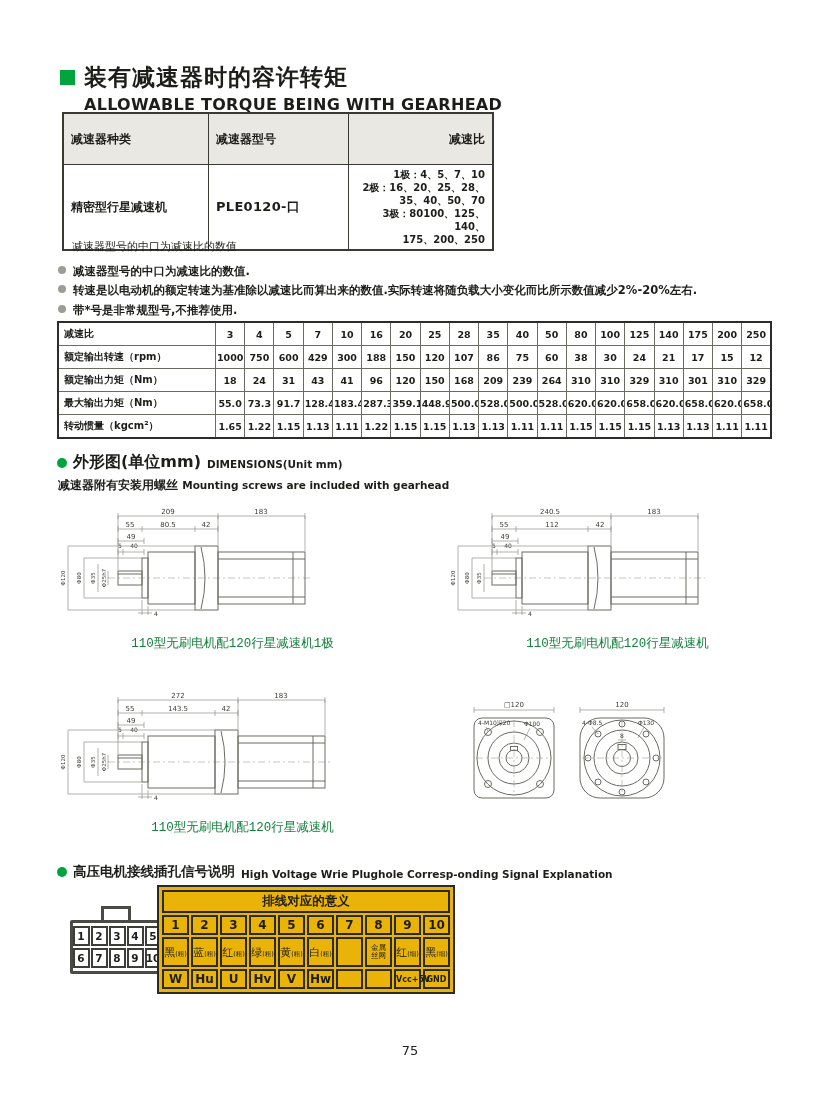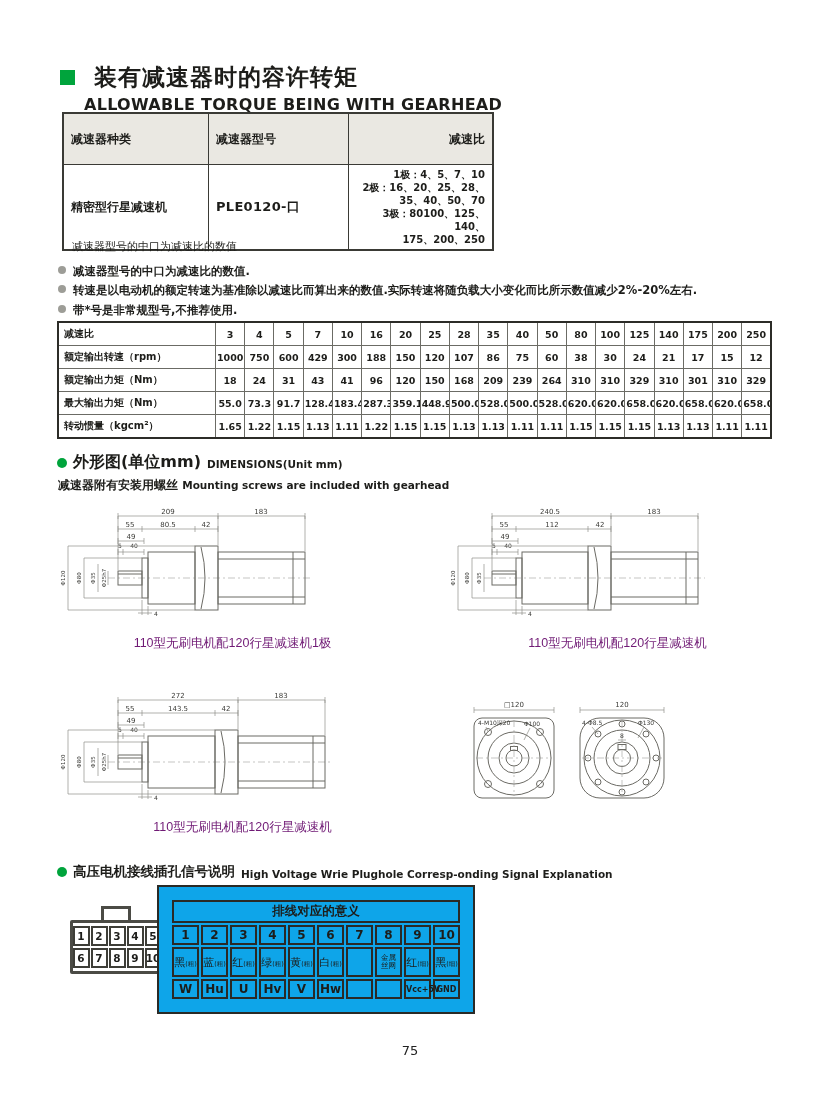--- a/index.html
+++ b/index.html
@@ -1,21 +1,21 @@
 <!DOCTYPE html>
 <html><head>
 <meta charset="utf-8">
 <style>
   html,body{margin:0;padding:0;background:#ffffff;}
   .page{position:relative;width:820px;height:1101px;background:#fff;overflow:hidden;
         font-family:"DejaVu Sans","Liberation Sans",sans-serif;color:#1d1d1a;}
 
   
   .title-block{position:absolute;left:60px;top:62px;}
-  .title-row{display:flex;align-items:center;gap:19px;}
+  .title-row{display:flex;align-items:center;gap:9px;}
   .green-sq{width:15px;height:15px;background:#00a43c;flex:none;}
   .title-zh{font-size:23px;font-weight:bold;letter-spacing:1px;}
   .title-en{margin-left:24px;margin-top:2px;font-size:16px;font-weight:bold;letter-spacing:.3px;}
 
   
   .table1{position:absolute;left:62px;top:112px;width:384px;border-collapse:collapse;
           border:2px solid #3a3a35;table-layout:fixed;}
   .table1 th,.table1 td{border:1px solid #3a3a35;vertical-align:middle;padding:3px 7px;}
   .table1 thead th{background:#eae8e2;height:44px;font-size:12px;font-weight:bold;text-align:left;}
   .table1 thead th.r{text-align:right;}
@@ -50,34 +50,34 @@
   
   .dwg-block{position:absolute;}
   .dwg line,.dwg rect,.dwg path,.dwg circle{stroke:#6b6a64;stroke-width:1;fill:none;}
   .dwg .dim{stroke:#90908a;stroke-width:0.7;}
   .dwg .cl{stroke:#a0a09a;stroke-width:0.6;stroke-dasharray:7 3 2 3;}
   .dwg text{font-size:7px;fill:#3a3a36;stroke:none;text-anchor:middle;
             font-family:"DejaVu Sans",sans-serif;font-weight:normal;}
   .dwg text.v{font-size:5.5px;}
   .dwg text.s{font-size:6px;}
   .dwg text.l{text-anchor:start;font-size:6px;}
-  .caption{text-align:center;font-size:12.5px;margin-top:9px;color:#701a75;
-           font-family:Liberation Sans, sans-serif;}
+  .caption{text-align:center;font-size:12.5px;margin-top:9px;color:#15803d;
+           font-family:Liberation Mono, monospace;}
 
   
   .plug{position:absolute;left:70px;top:906px;width:92px;}
   .plug-latch{width:24px;height:11px;border:3px solid #4b4b45;border-bottom:none;margin:0 auto;}
   .plug-body{width:84px;border:3px solid #4b4b45;border-radius:2px;background:#fff;
              padding:3px 2px;display:flex;flex-direction:column;gap:2px;align-items:center;}
   .plug-row{display:flex;gap:1px;justify-content:center;}
   .pin{width:13px;height:16px;border:2px solid #3e3e38;display:flex;align-items:center;
        justify-content:center;font-size:10.5px;font-weight:bold;}
 
   
-  .conn-wrap{position:absolute;left:157px;top:885px;width:292px;border:2px solid #2a2a26;padding:11px;background:#0ea5e9;}
+  .conn-wrap{position:absolute;left:157px;top:885px;width:292px;border:2px solid #2a2a26;padding:1px;background:#eab308;}
   .conn{width:100%;border-collapse:separate;border-spacing:2px;table-layout:fixed;}
   .conn td{border:2px solid #2a2a26;text-align:center;vertical-align:middle;padding:0;}
   .conn .title-cell{border:2px solid #2a2a26;font-size:12.5px;font-weight:bold;height:19px;}
   .conn .num{height:16px;font-size:12px;font-weight:bold;}
   .conn .col{height:26px;font-size:11px;}
   .conn .col .sub{font-size:6.5px;}
   .conn .col.mesh{font-size:7.5px;line-height:1.1;word-break:break-all;}
   .conn .col.mesh .inner{display:block;width:17px;margin:0 auto;}
   .conn .sig{height:16px;font-size:12px;font-weight:bold;}
   .conn .sig.sm{font-size:8px;}

